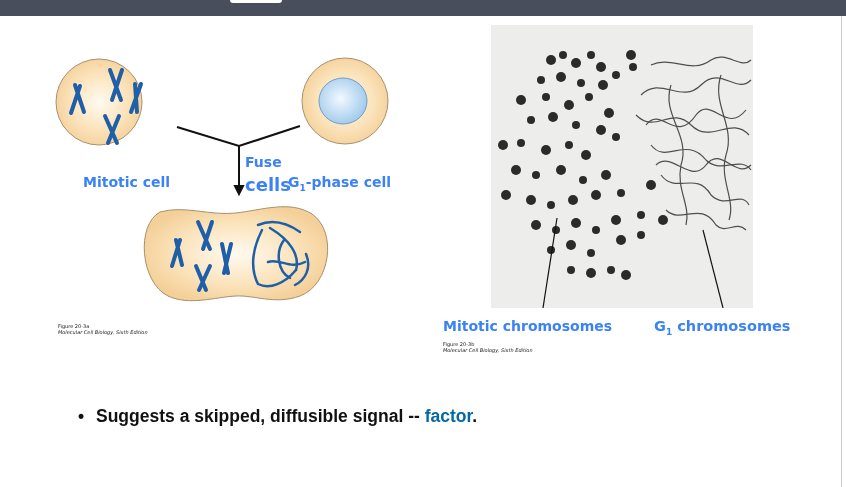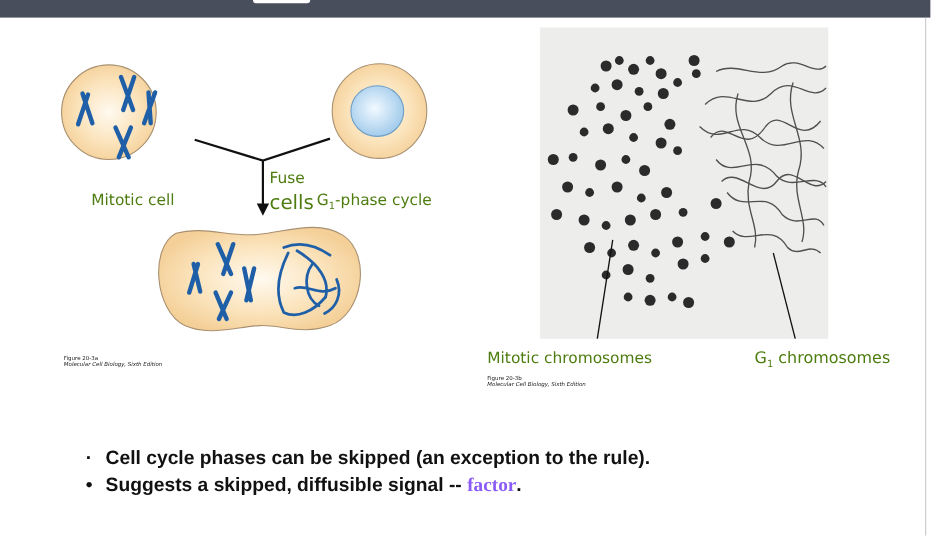--- a/index.html
+++ b/index.html
@@ -1,26 +1,26 @@
 <!DOCTYPE html>
 <html><head>
 <meta charset="utf-8">
 <style>
   html,body{margin:0;padding:0;}
   body{width:846px;height:487px;background:#ffffff;position:relative;overflow:hidden;font-family:"Liberation Sans",sans-serif;}
   .topbar{position:absolute;left:0;top:0;width:846px;height:16px;background:#484e5c;}
   .topbar .tab-indicator{position:absolute;left:230px;top:0;width:52px;height:3px;background:#ffffff;border-radius:0 0 3px 3px;}
   .scroll-edge{position:absolute;left:841px;top:16px;width:1px;height:471px;background:#c8c8c8;}
-  .label-bold{position:absolute;font-family:"DejaVu Sans",sans-serif;font-weight:normal;color:#4d7c0f;white-space:nowrap;}
+  .label-bold{position:absolute;font-family:"DejaVu Sans",sans-serif;font-weight:bold;color:#3b82f6;white-space:nowrap;}
   .caption{position:absolute;font-family:"DejaVu Sans",sans-serif;color:#222;line-height:6px;white-space:nowrap;}
   .photo{position:absolute;left:491px;top:25px;width:262px;height:283px;background:#ededec;}
   .bullets{position:absolute;left:78px;top:404px;}
   .bullet{font-family:"Liberation Sans",sans-serif;font-weight:bold;font-size:17.5px;color:#111;line-height:24px;white-space:nowrap;}
   .bullet .dot{display:inline-block;width:18px;}
-  .red{color:#8b5cf6;font-family:Liberation Serif, serif;}
+  .red{color:#0369a1;}
 </style>
 </head>
 <body>
 
 <div class="topbar">
   <div class="tab-indicator"></div>
 </div>
 <div class="scroll-edge"></div>
 
 <svg style="position:absolute;left:0;top:0;" width="460" height="330" viewBox="0 0 460 330">
@@ -73,21 +73,21 @@
       <path d="M284 240 C275 252 278 272 290 278"></path>
       <path d="M306 254 C312 268 305 280 295 285"></path>
     </g>
   </g>
 </svg>
 
 <div class="label-bold" style="left:65px;top:174px;font-size:14px;margin-left:18px;">Mitotic cell</div>
 <div class="label-bold" style="left:245px;top:154px;font-size:14px;">Fuse</div>
 <div class="label-bold" style="left:245px;top:174px;font-size:18px;">cells</div>
 <div class="label-bold" style="left:288px;top:174px;font-size:14px;">
-  <span>G</span><sub style="font-size:9px;">1</sub><span>-phase cycle</span>
+  <span>G</span><sub style="font-size:9px;">1</sub><span>-phase cell</span>
 </div>
 
 <div class="caption" style="left:58px;top:323px;">
   <div style="font-size:5px;">Figure 20-3a</div>
   <div style="font-size:5px;font-style:italic;">Molecular Cell Biology, Sixth Edition</div>
 </div>
 
 <div class="photo">
   <svg width="262" height="283" viewBox="0 0 262 283">
     <g fill="#2b2b2b">
@@ -160,28 +160,25 @@
       <path d="M165 140 C180 125 200 160 215 140 C230 120 245 155 260 140"></path>
     </g>
     <g stroke="#111" stroke-width="1.2">
       <line x1="66" y1="193" x2="52" y2="283"></line>
       <line x1="212" y1="205" x2="232" y2="283"></line>
     </g>
   </svg>
 </div>
 
 <div class="label-bold" style="left:443px;top:318px;font-size:14px;">Mitotic chromosomes</div>
-<div class="label-bold" style="left:654px;top:318px;font-size:14.5px;margin-left:32px;">
+<div class="label-bold" style="left:654px;top:318px;font-size:14.5px;">
   <span>G</span><sub style="font-size:9px;">1</sub><span> chromosomes</span>
 </div>
 <div class="caption" style="left:443px;top:341px;">
   <div style="font-size:5px;">Figure 20-3b</div>
   <div style="font-size:5px;font-style:italic;">Molecular Cell Biology, Sixth Edition</div>
 </div>
 
 <div class="bullets">
   <div class="bullet">
-    <span class="dot">·</span><span>Cell cycle phases can be skipped  (an exception to the rule).</span>
-  </div>
-  <div class="bullet">
     <span class="dot">•</span><span>Suggests a skipped, diffusible signal -- </span><span class="red">factor</span><span>.</span>
   </div>
 </div>
 
 </body></html>

